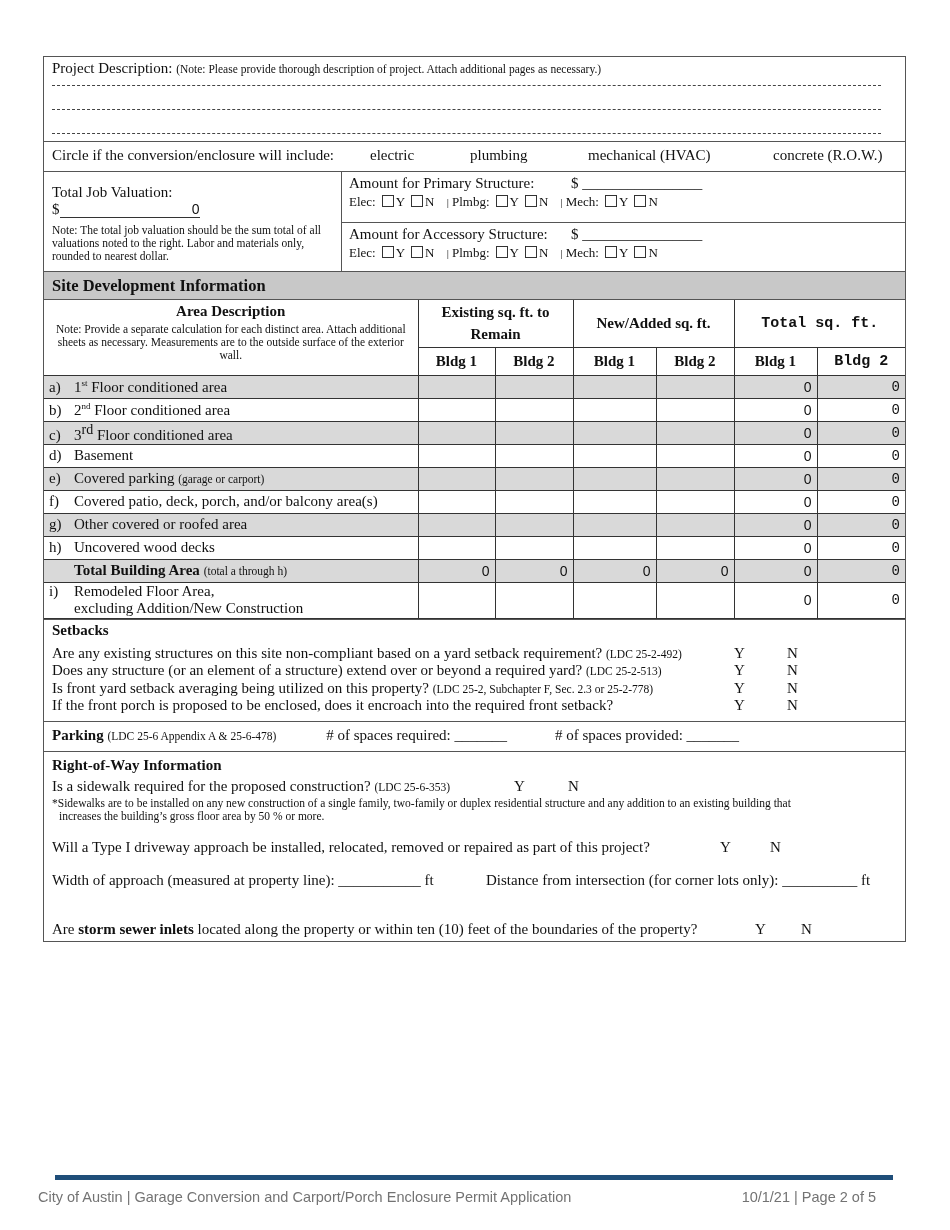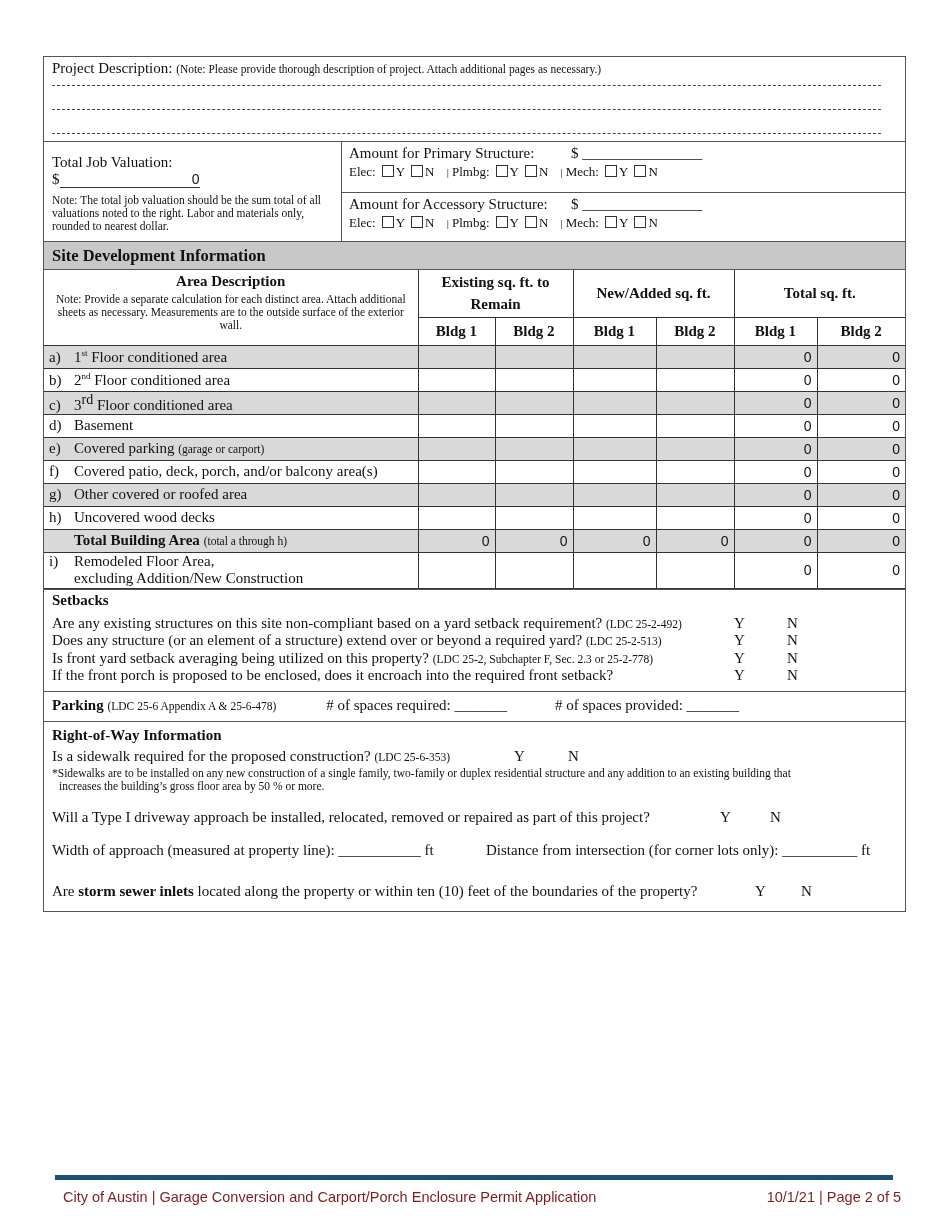--- a/index.html
+++ b/index.html
@@ -21,52 +21,59 @@
   .jv-right { flex:1; display:flex; flex-direction:column; }
   .jv-row { height:50px; padding:3px 7px; box-sizing:border-box; font-size:15px; }
   .jv-row + .jv-row { border-top:1px solid #555; }
   .elec { font-size:13px; margin-top:2px; }
   .cb { display:inline-block; width:10px; height:10px; border:1px solid #333; margin:0 2px 0 6px; vertical-align:-1px; }
   .bar { font-size:11px; margin:0 3px 0 9px; }
   
   table { border-collapse:collapse; width:100%; table-layout:fixed; }
   td, th { border:1px solid #333; box-sizing:border-box; padding:0 5px; font-size:15px; }
   tr td:first-child, tr th:first-child { border-left:none; }
-  tr td:last-child, tr th:last-child { border-right:none; }
+  tr td:last-child, tr th:last-child { border-right:none;font-family:Liberation Mono, monospace; }
   thead tr:first-child th { border-top:none; }
   th { font-weight:bold; }
   .shade td { background:#d9d9d9; }
   .num { text-align:right; font-family:"Liberation Sans", sans-serif; font-size:14px; }
   .lbl { display:inline-block; width:25px; }
   .areahdr { text-align:center; vertical-align:top; padding:3px 8px; font-weight:normal; }
   .areahdr b { font-size:15px; }
   .areahdr .n { font-size:11.5px; line-height:13px; margin-top:3px; }
   
   .q { font-size:15px; position:relative; height:17.5px; white-space:nowrap; }
   .yn { position:absolute; }
   .setb { padding:2px 8px 4px 8px; height:102px; box-sizing:border-box; }
   .park { height:30px; padding:5px 8px; box-sizing:border-box; font-size:15px; }
   .row { padding:2px 8px; font-size:15px; position:relative; }
   .footer-rule { position:absolute; left:55px; top:1175px; width:838px; height:5px; background:#1f4e79; }
-  .footer { position:absolute; left:63px; top:1189px; width:838px; font-family:"Liberation Sans", sans-serif; font-size:14.5px; color:#7f1d1d; }
+  .footer { position:absolute; left:38px; top:1189px; width:838px; font-family:"Liberation Sans", sans-serif; font-size:14.5px; color:#737373; }
   .footer .r { position:absolute; right:0; top:0; }
 </style>
 </head>
 <body>
 
 <div class="form">
 
   <div class="sec proj">
     <span>Project Description:</span>
     <span class="small">(Note: Please provide thorough description of project. Attach additional pages as necessary.)</span>
     <div class="line" style="top:28px"></div>
     <div class="line" style="top:52px"></div>
     <div class="line" style="top:76px"></div>
   </div>
 
+  <div class="sec circle">
+    <span style="width:318px">Circle if the conversion/enclosure will include:</span>
+    <span style="width:100px">electric</span>
+    <span style="width:118px">plumbing</span>
+    <span style="width:185px">mechanical (HVAC)</span>
+    <span>concrete (R.O.W.)</span>
+  </div>
 
   <div class="sec jv">
     <div class="jv-left">
       <div>Total Job Valuation:</div>
       <div>
         <span>$</span><span style="display:inline-block;width:140px;border-bottom:1px solid #333;text-align:right;font-family:'Liberation Sans',sans-serif;font-size:14px;">0</span>
       </div>
       <div class="note">Note: The total job valuation should be the sum total of all valuations noted to the right. Labor and materials only, rounded to nearest dollar.</div>
     </div>
     <div class="jv-right">
@@ -239,21 +246,21 @@
       <div>*Sidewalks are to be installed on any new construction of a single family, two-family or duplex residential structure and any addition to an existing building that</div>
       <div style="padding-left:7px">increases the building’s gross floor area by 50 % or more.</div>
     </div>
     <div class="row" style="margin-top:14px">
       <span>Will a Type I driveway approach be installed, relocated, removed or repaired as part of this project?</span>
       <span class="yn" style="left:676px;top:2px">Y</span><span class="yn" style="left:726px;top:2px">N</span>
     </div>
     <div class="row" style="margin-top:12px">
       <span style="display:inline-block;width:434px">Width of approach (measured at property line): ___________ ft</span><span>Distance from intersection (for corner lots only): __________ ft</span>
     </div>
-    <div class="row" style="margin-top:20px">
+    <div class="row" style="margin-top:28px">
       <span>Are </span><b>storm sewer inlets</b><span> located along the property or within ten (10) feet of the boundaries of the property?</span>
       <span class="yn" style="left:711px;top:2px">Y</span><span class="yn" style="left:757px;top:2px">N</span>
     </div>
   </div>
 </div>
 
 <div class="footer-rule"></div>
 <div class="footer">
   <span>City of Austin | Garage Conversion and Carport/Porch Enclosure Permit Application</span>
   <span class="r">10/1/21 | Page 2 of 5</span>

